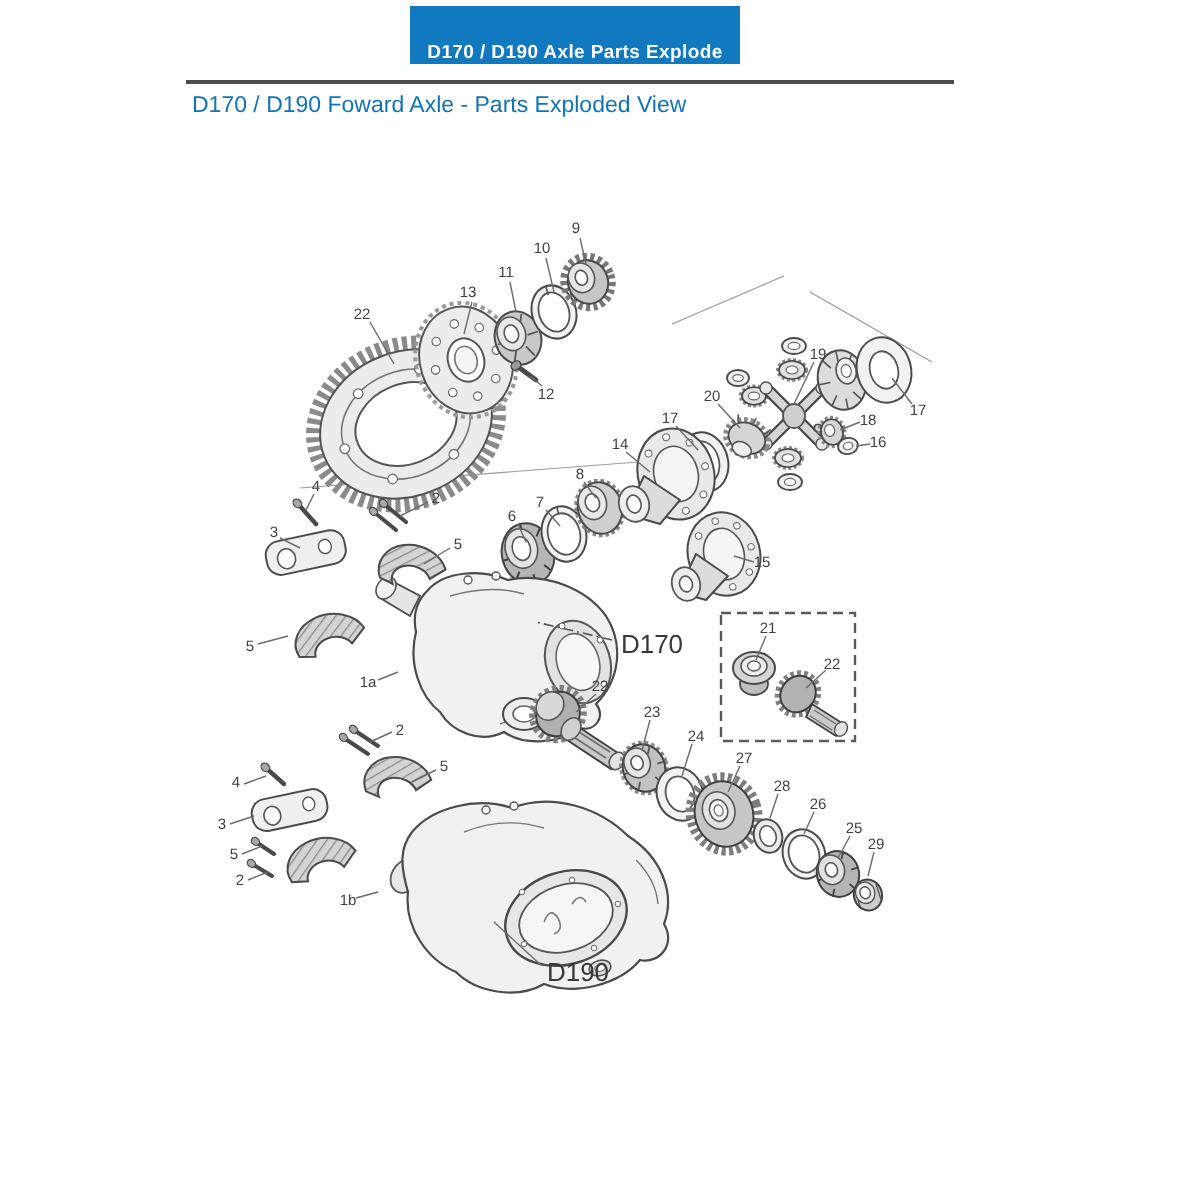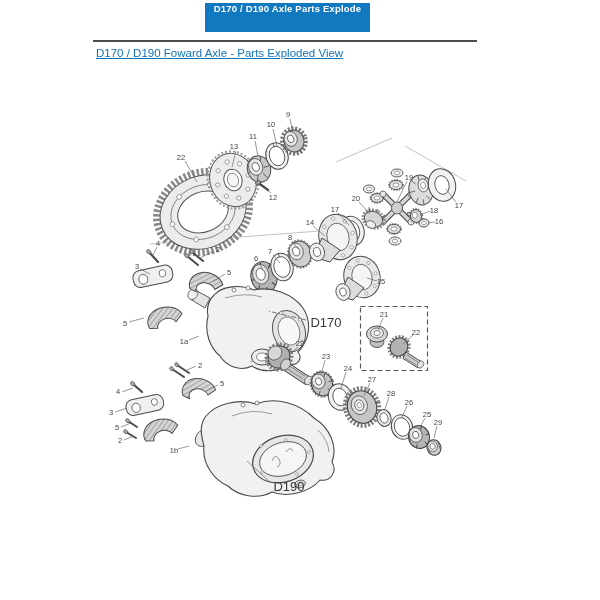--- a/index.html
+++ b/index.html
@@ -1,22 +1,22 @@
 <!DOCTYPE html>
 <html><head>
 <meta charset="utf-8">
 <style>
   html,body{margin:0;padding:0;background:#ffffff;}
   .page{position:relative;width:600px;height:600px;background:#ffffff;overflow:hidden;
         font-family:"Liberation Sans",sans-serif;}
   .banner{position:absolute;left:205px;top:3px;width:165px;height:29px;background:#1179bf;
-          display:flex;align-items:flex-start;justify-content:center;}
+          display:flex;align-items:flex-end;justify-content:center;}
   .banner span{color:#ffffff;font-size:9.5px;font-weight:bold;letter-spacing:.2px;}
   .rule{position:absolute;left:93px;top:40px;width:384px;height:2px;background:#4d4d4d;}
-  .heading{position:absolute;left:96px;top:47px;color:#1173b8;font-size:11.5px;line-height:13px;text-decoration:underline;}
+  .heading{position:absolute;left:96px;top:47px;color:#1173b8;font-size:11.5px;line-height:13px;}
   .diagram-svg{position:absolute;left:0;top:0;}
   .plabel{font-family:"Liberation Sans",sans-serif;font-size:7.5px;fill:#3f3f3f;}
   .mlabel{font-family:"Liberation Sans",sans-serif;font-size:13px;fill:#383838;}
 </style>
 </head>
 <body>
 
 <div class="page">
 
   <div class="banner">

